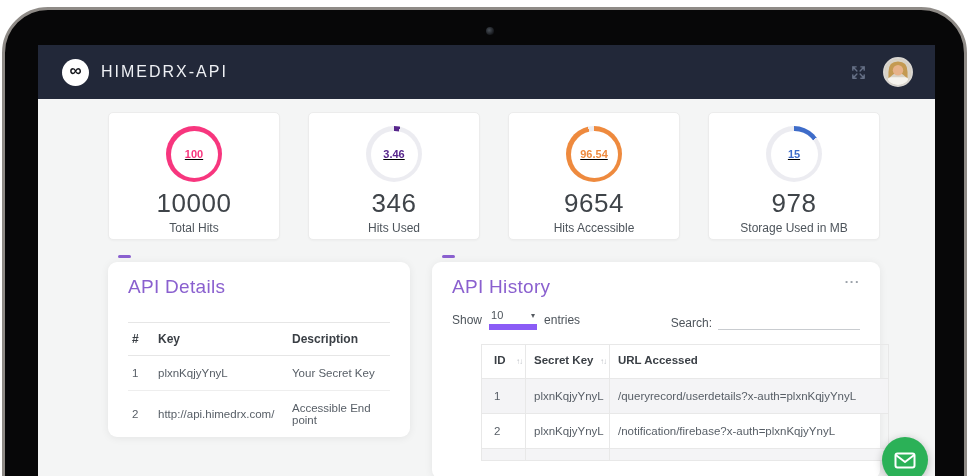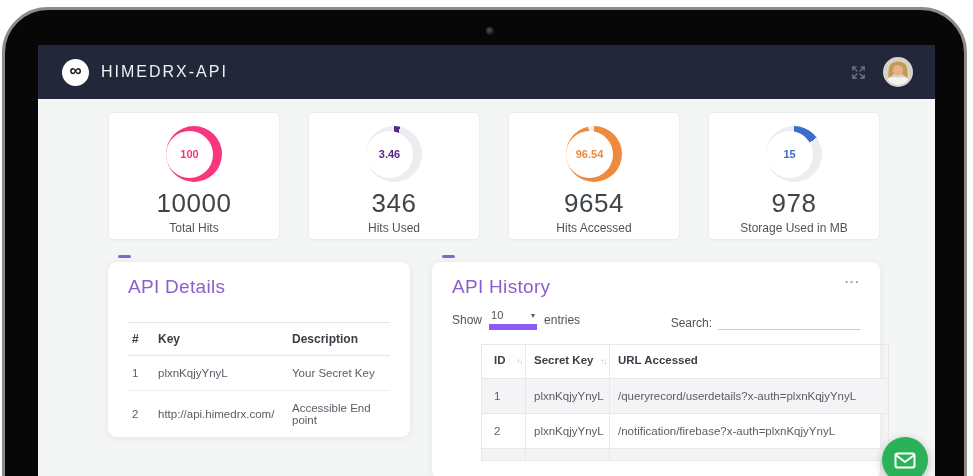--- a/index.html
+++ b/index.html
@@ -42,21 +42,21 @@
     overflow:hidden;background:#cfc6b8;display:inline-block;cursor:pointer;}
   .avatar svg{display:block;}
   
   .content{width:772px;margin:13px 0 0 70px;}
   .stats-row{display:flex;justify-content:space-between;}
   .stat-card{
     width:172px;height:128px;background:#fff;border:1px solid #ececec;border-radius:5px;
     text-align:center;padding-top:13px;box-shadow:0 1px 2px rgba(0,0,0,0.03);
   }
   .ring{width:56px;height:56px;border-radius:50%;margin:0 auto;
-    display:flex;align-items:center;background:#ececf1;}
+    display:flex;align-items:center;justify-content:center;background:#ececf1;text-decoration:underline;}
   .ring-inner{width:47px;height:47px;border-radius:50%;background:#fff;
     display:flex;align-items:center;justify-content:center;font-size:11px;font-weight:bold;}
   .stat-value{font-size:26px;color:#3f4449;margin-top:6px;font-weight:500;letter-spacing:0.5px;}
   .stat-label{font-size:12px;color:#4d545b;margin-top:2px;}
   
   .panels-row{display:flex;gap:22px;margin-top:22px;align-items:flex-start;}
   .panel-wrap{position:relative;}
   .accent-dash{position:absolute;top:-7px;left:10px;width:13px;height:3px;
     background:var(--title-color);border-radius:2px;}
   .panel{background:#fff;border-radius:9px;box-shadow:0 1px 8px rgba(0,0,0,0.07);
@@ -163,21 +163,21 @@
           <div class="stat-value">346</div>
           <div class="stat-label">Hits Used</div>
         </div>
         <div class="stat-card">
           <div class="ring" style="background: conic-gradient(rgb(238, 138, 62) 96.54%, rgb(236, 236, 241) 0deg);">
             <div class="ring-inner" style="color: rgb(238, 138, 62);">
                 <span>96.54</span>
               </div>
           </div>
           <div class="stat-value">9654</div>
-          <div class="stat-label">Hits Accessed</div>
+          <div class="stat-label">Hits Accessible</div>
         </div>
         <div class="stat-card">
           <div class="ring" style="background: conic-gradient(rgb(62, 108, 201) 15%, rgb(236, 236, 241) 0deg);">
             <div class="ring-inner" style="color: rgb(62, 108, 201);">
                 <span>15</span>
               </div>
           </div>
           <div class="stat-value">978</div>
           <div class="stat-label">Storage Used in MB</div>
         </div>

